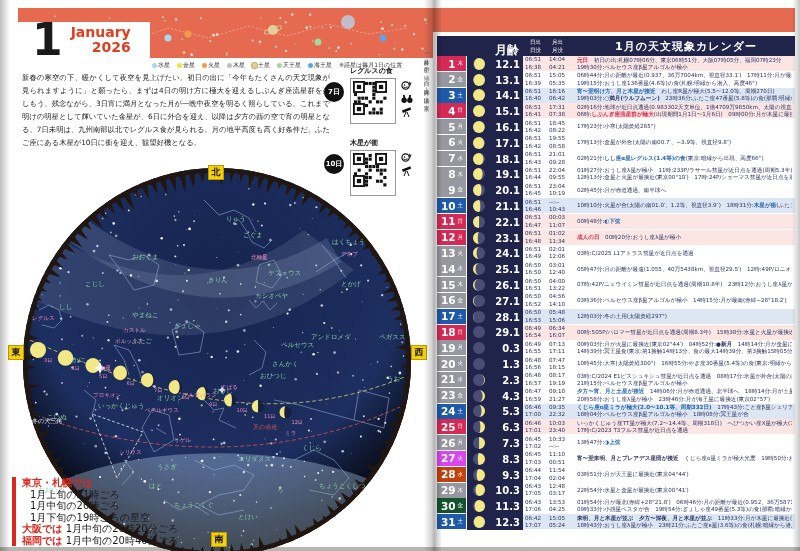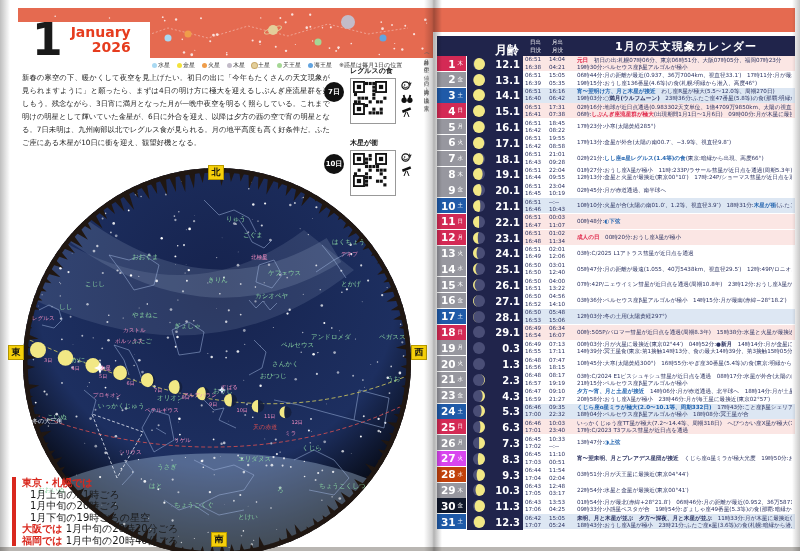--- a/index.html
+++ b/index.html
@@ -1350,21 +1350,21 @@
           <div class="times">
             <div class="tc">06:43<br>17:05</div>
             <div class="tc">12:48<br>03:17</div>
           </div>
           <div class="etext">
             <div><span>22時54分:水星と金星が最接近(東京00°41′)</span></div>
           </div>
         </div>
         <div class="crow">
           <div class="bg" style="background:#ffffff"></div>
-          <div class="dcell" style="background:#0f172a">
+          <div class="dcell" style="background:#14532d">
             <span class="dnum">30</span>
             <span class="dwd">金</span>
           </div>
           <div class="mstrip">
             <svg class="micon" width="14" height="14" viewBox="-7 -7 14 14">
               <circle r="6" fill="#4a4e76"></circle>
               <path d="M0,-6 A6,6 0 0 1 0,6 A4.441886926080994,6 0 0 1 0,-6" fill="#f2e885"></path>
             </svg>
             <span class="mage">11.3</span>
           </div>

